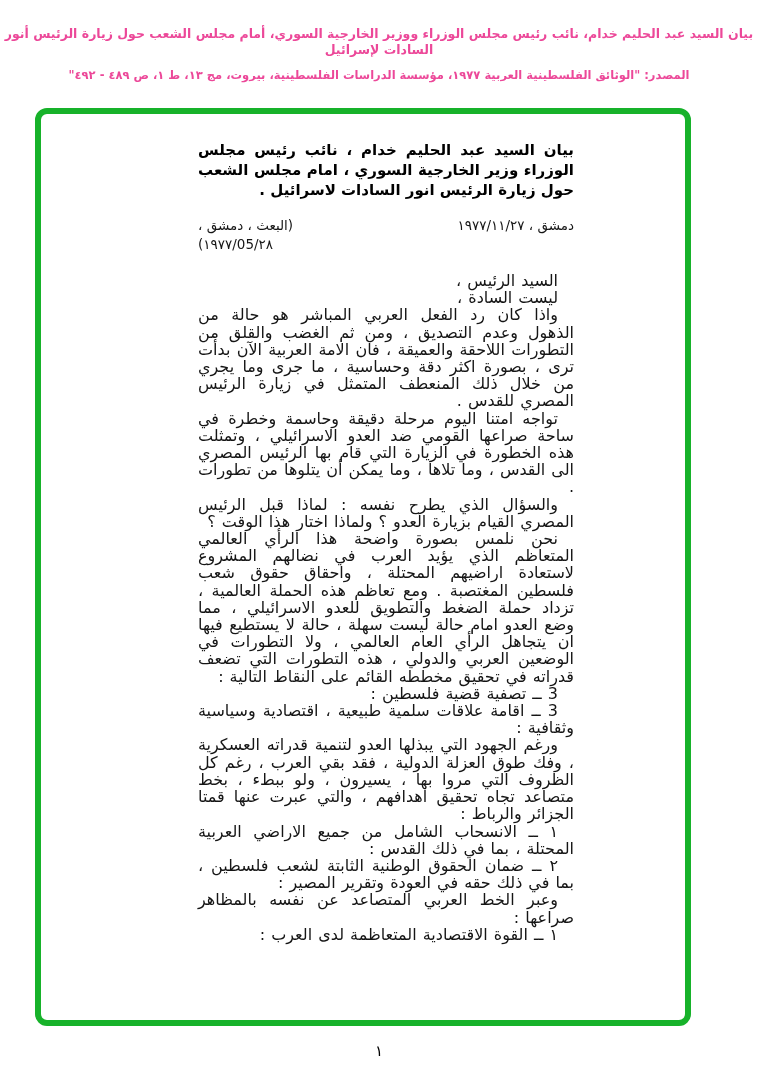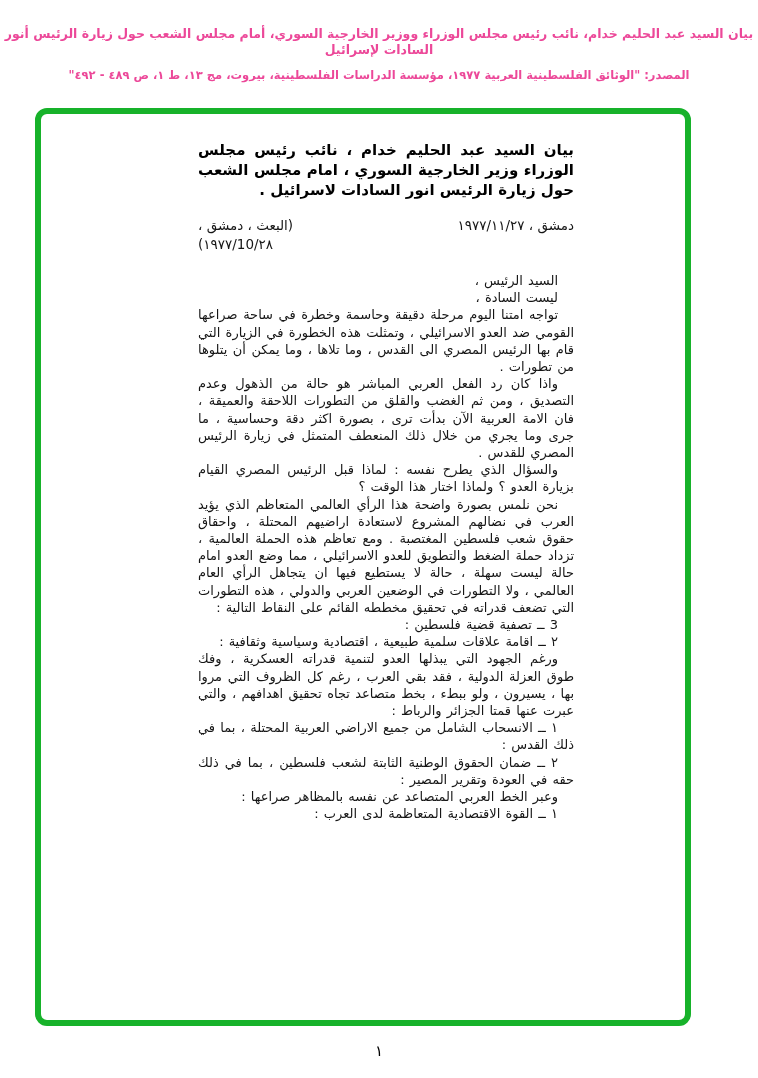--- a/index.html
+++ b/index.html
@@ -56,21 +56,21 @@
     line-height:19px;
     margin-bottom:18px;
   }
   .dateline .place{white-space:nowrap;}
   .dateline .source{
     width:138px;
     text-align:left;
   }
   .body-text p.para{
     margin:0;
-    font-size:13px;
+    font-size:16px;
     line-height:17.2px;
     text-align:justify;
     text-align-last:right;
     text-indent:16px;
     word-spacing:1px;
   }
   .page-num{
     position:absolute;
     left:0;right:0;
     bottom:18px;
@@ -85,31 +85,31 @@
 <header class="hdr" dir="rtl">
   <div class="hdr-l1">بيان السيد عبد الحليم خدام، نائب رئيس مجلس الوزراء ووزير الخارجية السوري، أمام مجلس الشعب حول زيارة الرئيس أنور السادات لإسرائيل</div>
   <div class="hdr-l2">المصدر:  "الوثائق الفلسطينية العربية ١٩٧٧، مؤسسة الدراسات الفلسطينية، بيروت، مج ١٣، ط ١، ص ٤٨٩ - ٤٩٢"</div>
 </header>
 
 <div class="frame">
   <div class="doc">
     <h1 class="doc-title">بيان السيد عبد الحليم خدام ، نائب رئيس مجلس الوزراء وزير الخارجية السوري ، امام مجلس الشعب حول زيارة الرئيس انور السادات لاسرائيل .</h1>
     <div class="dateline">
       <span class="place">دمشق ، ١٩٧٧/١١/٢٧</span>
-      <span class="source">(البعث ، دمشق ، ١٩٧٧/10/٢٨)</span>
+      <span class="source">(البعث ، دمشق ، ١٩٧٧/05/٢٨)</span>
     </div>
     <div class="body-text">
         <p class="para">السيد الرئيس ،</p>
         <p class="para">ليست السادة ،</p>
+        <p class="para">واذا كان رد الفعل العربي المباشر هو حالة من الذهول وعدم التصديق ، ومن ثم الغضب والقلق من التطورات اللاحقة والعميقة ، فان الامة العربية الآن بدأت ترى ، بصورة اكثر دقة وحساسية ، ما جرى وما يجري من خلال ذلك المنعطف المتمثل في زيارة الرئيس المصري للقدس .</p>
         <p class="para">تواجه امتنا اليوم مرحلة دقيقة وحاسمة وخطرة في ساحة صراعها القومي ضد العدو الاسرائيلي ، وتمثلت هذه الخطورة في الزيارة التي قام بها الرئيس المصري الى القدس ، وما تلاها ، وما يمكن أن يتلوها من تطورات .</p>
-        <p class="para">واذا كان رد الفعل العربي المباشر هو حالة من الذهول وعدم التصديق ، ومن ثم الغضب والقلق من التطورات اللاحقة والعميقة ، فان الامة العربية الآن بدأت ترى ، بصورة اكثر دقة وحساسية ، ما جرى وما يجري من خلال ذلك المنعطف المتمثل في زيارة الرئيس المصري للقدس .</p>
         <p class="para">والسؤال الذي يطرح نفسه : لماذا قبل الرئيس المصري القيام بزيارة العدو ؟ ولماذا اختار هذا الوقت ؟</p>
         <p class="para">نحن نلمس بصورة واضحة هذا الرأي العالمي المتعاظم الذي يؤيد العرب في نضالهم المشروع لاستعادة اراضيهم المحتلة ، واحقاق حقوق شعب فلسطين المغتصبة . ومع تعاظم هذه الحملة العالمية ، تزداد حملة الضغط والتطويق للعدو الاسرائيلي ، مما وضع العدو امام حالة ليست سهلة ، حالة لا يستطيع فيها ان يتجاهل الرأي العام العالمي ، ولا التطورات في الوضعين العربي والدولي ، هذه التطورات التي تضعف قدراته في تحقيق مخططه القائم على النقاط التالية :</p>
         <p class="para">3 ــ تصفية قضية فلسطين :</p>
-        <p class="para">٢ ــ اقامة علاقات سلمية طبيعية ، اقتصادية وسياسية وثقافية :</p>
+        <p class="para">3 ــ اقامة علاقات سلمية طبيعية ، اقتصادية وسياسية وثقافية :</p>
         <p class="para">ورغم الجهود التي يبذلها العدو لتنمية قدراته العسكرية ، وفك طوق العزلة الدولية ، فقد بقي العرب ، رغم كل الظروف التي مروا بها ، يسيرون ، ولو ببطء ، بخط متصاعد تجاه تحقيق اهدافهم ، والتي عبرت عنها قمتا الجزائر والرباط :</p>
         <p class="para">١ ــ الانسحاب الشامل من جميع الاراضي العربية المحتلة ، بما في ذلك القدس :</p>
         <p class="para">٢ ــ ضمان الحقوق الوطنية الثابتة لشعب فلسطين ، بما في ذلك حقه في العودة وتقرير المصير :</p>
         <p class="para">وعبر الخط العربي المتصاعد عن نفسه بالمظاهر صراعها :</p>
         <p class="para">١ ــ القوة الاقتصادية المتعاظمة لدى العرب :</p>
       </div>
   </div>
 </div>
 
 <div class="page-num">١</div>

